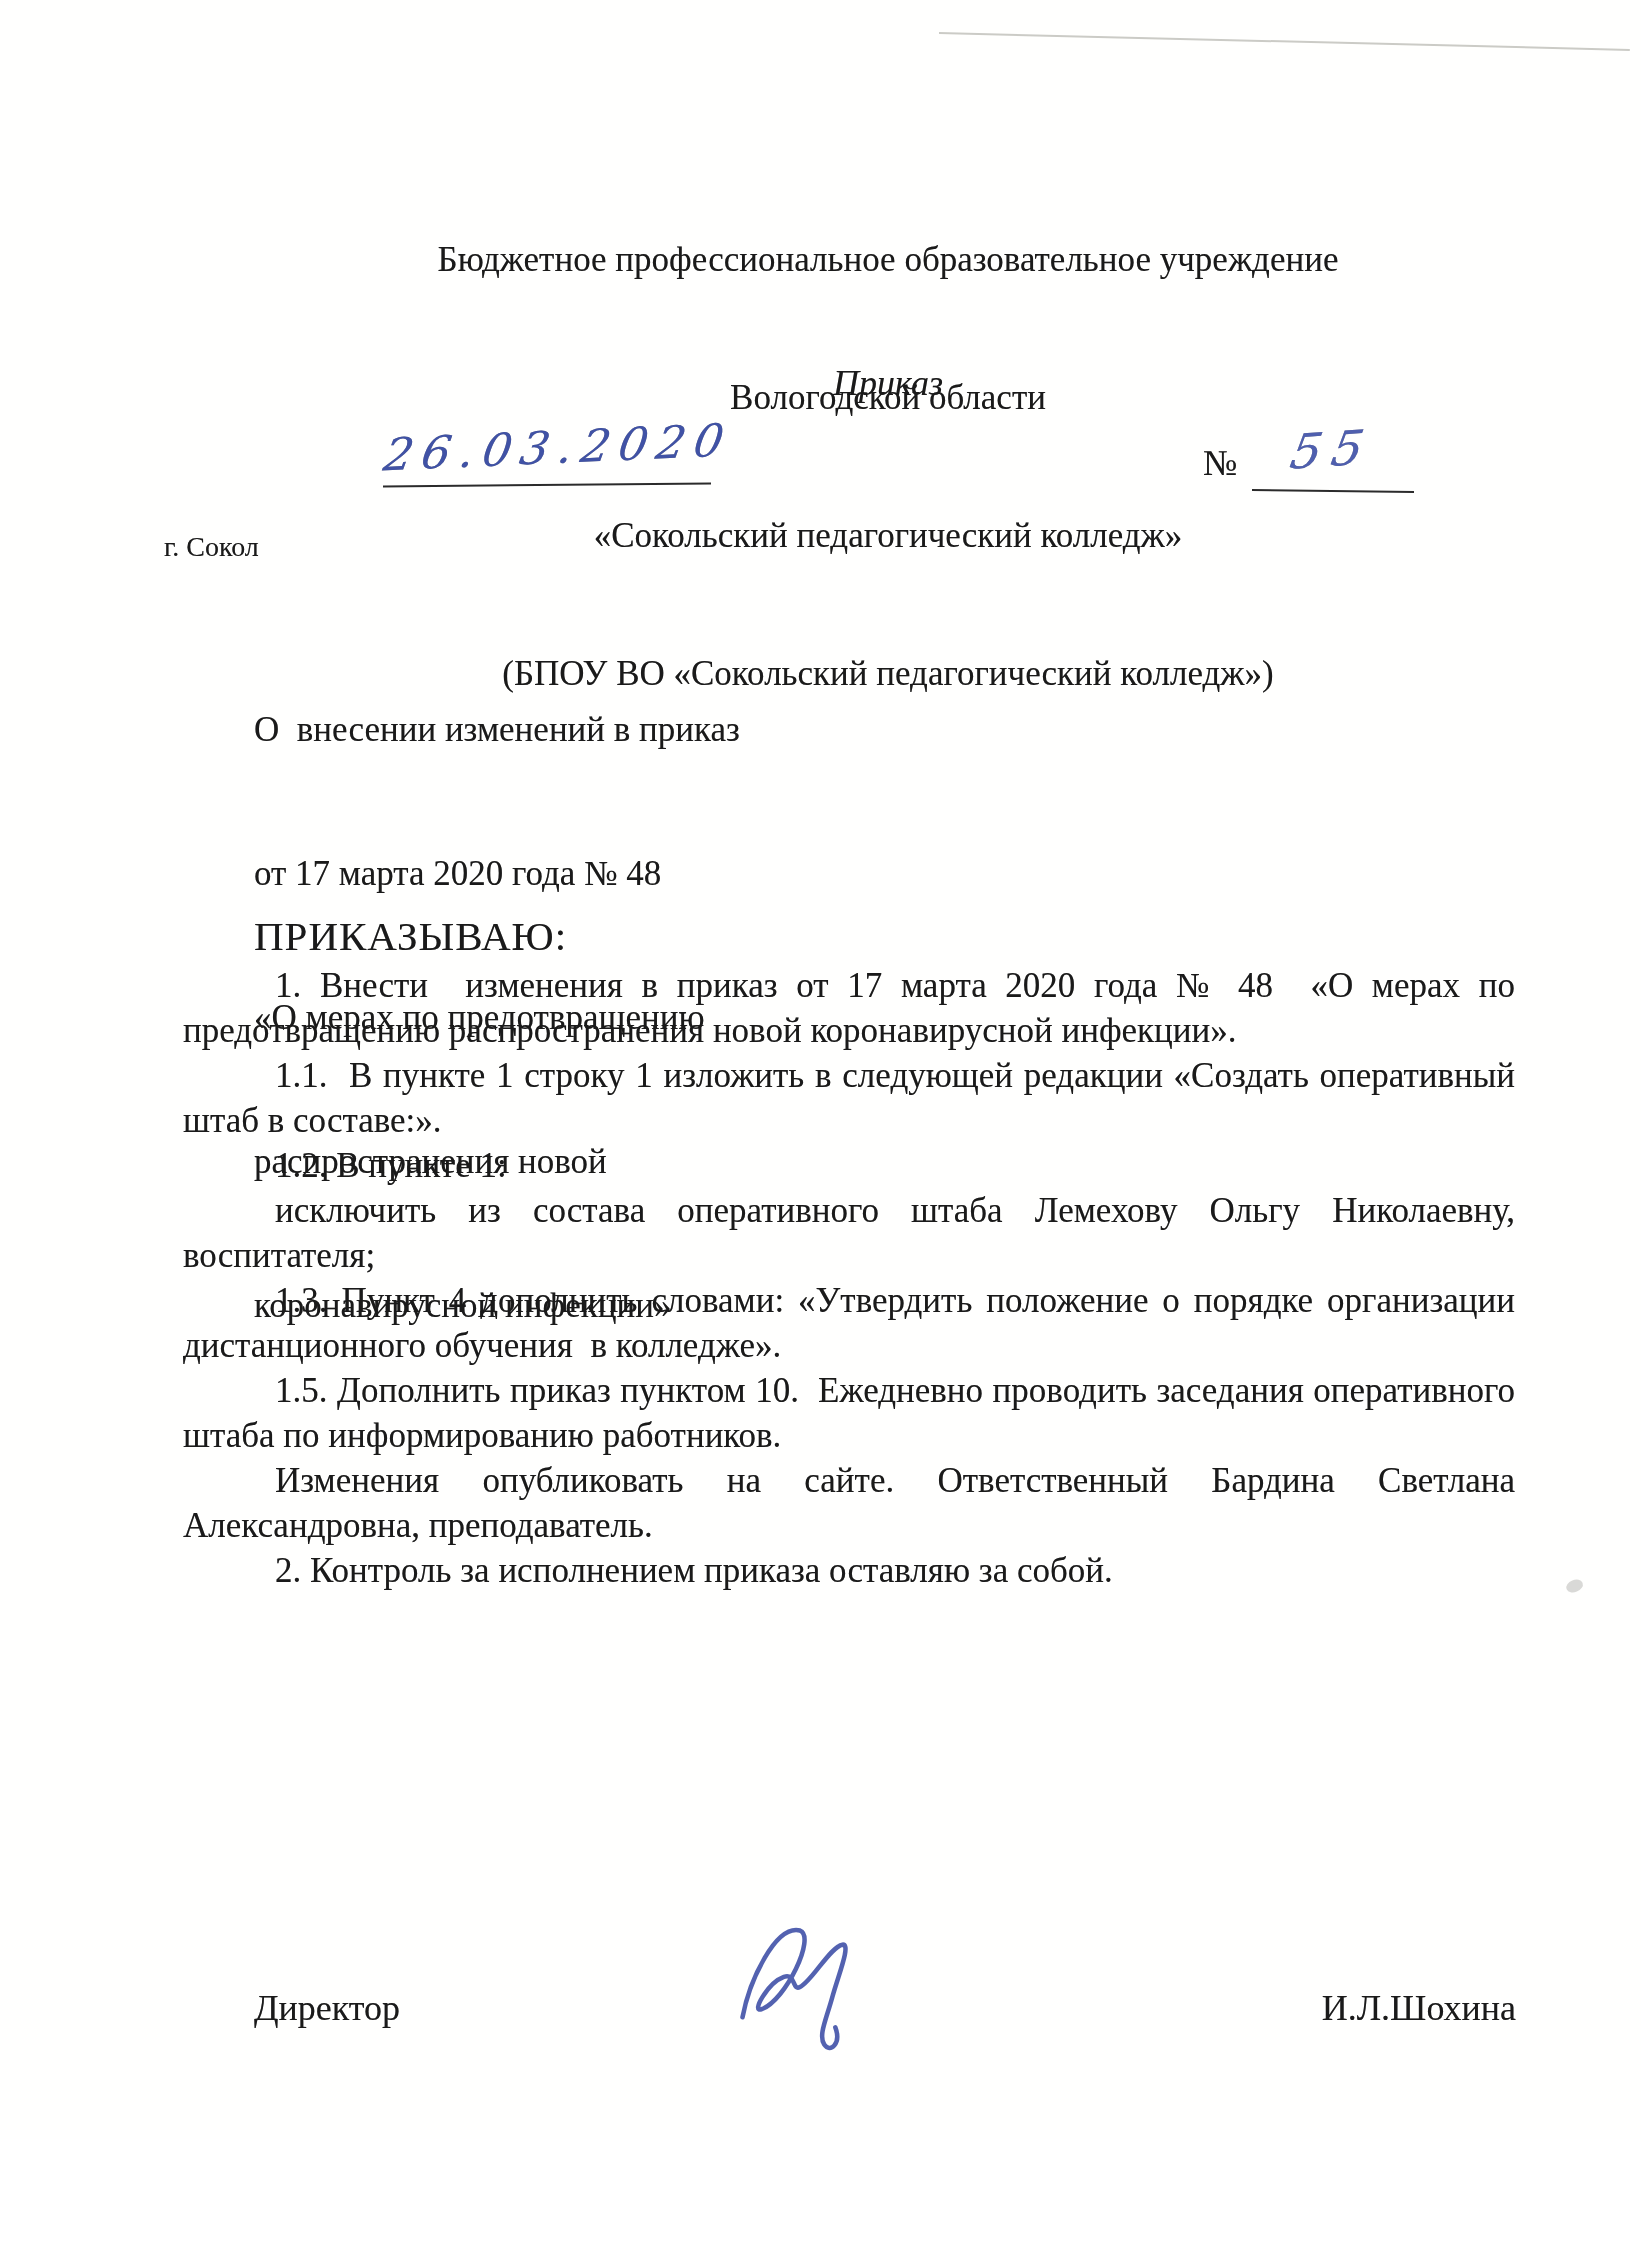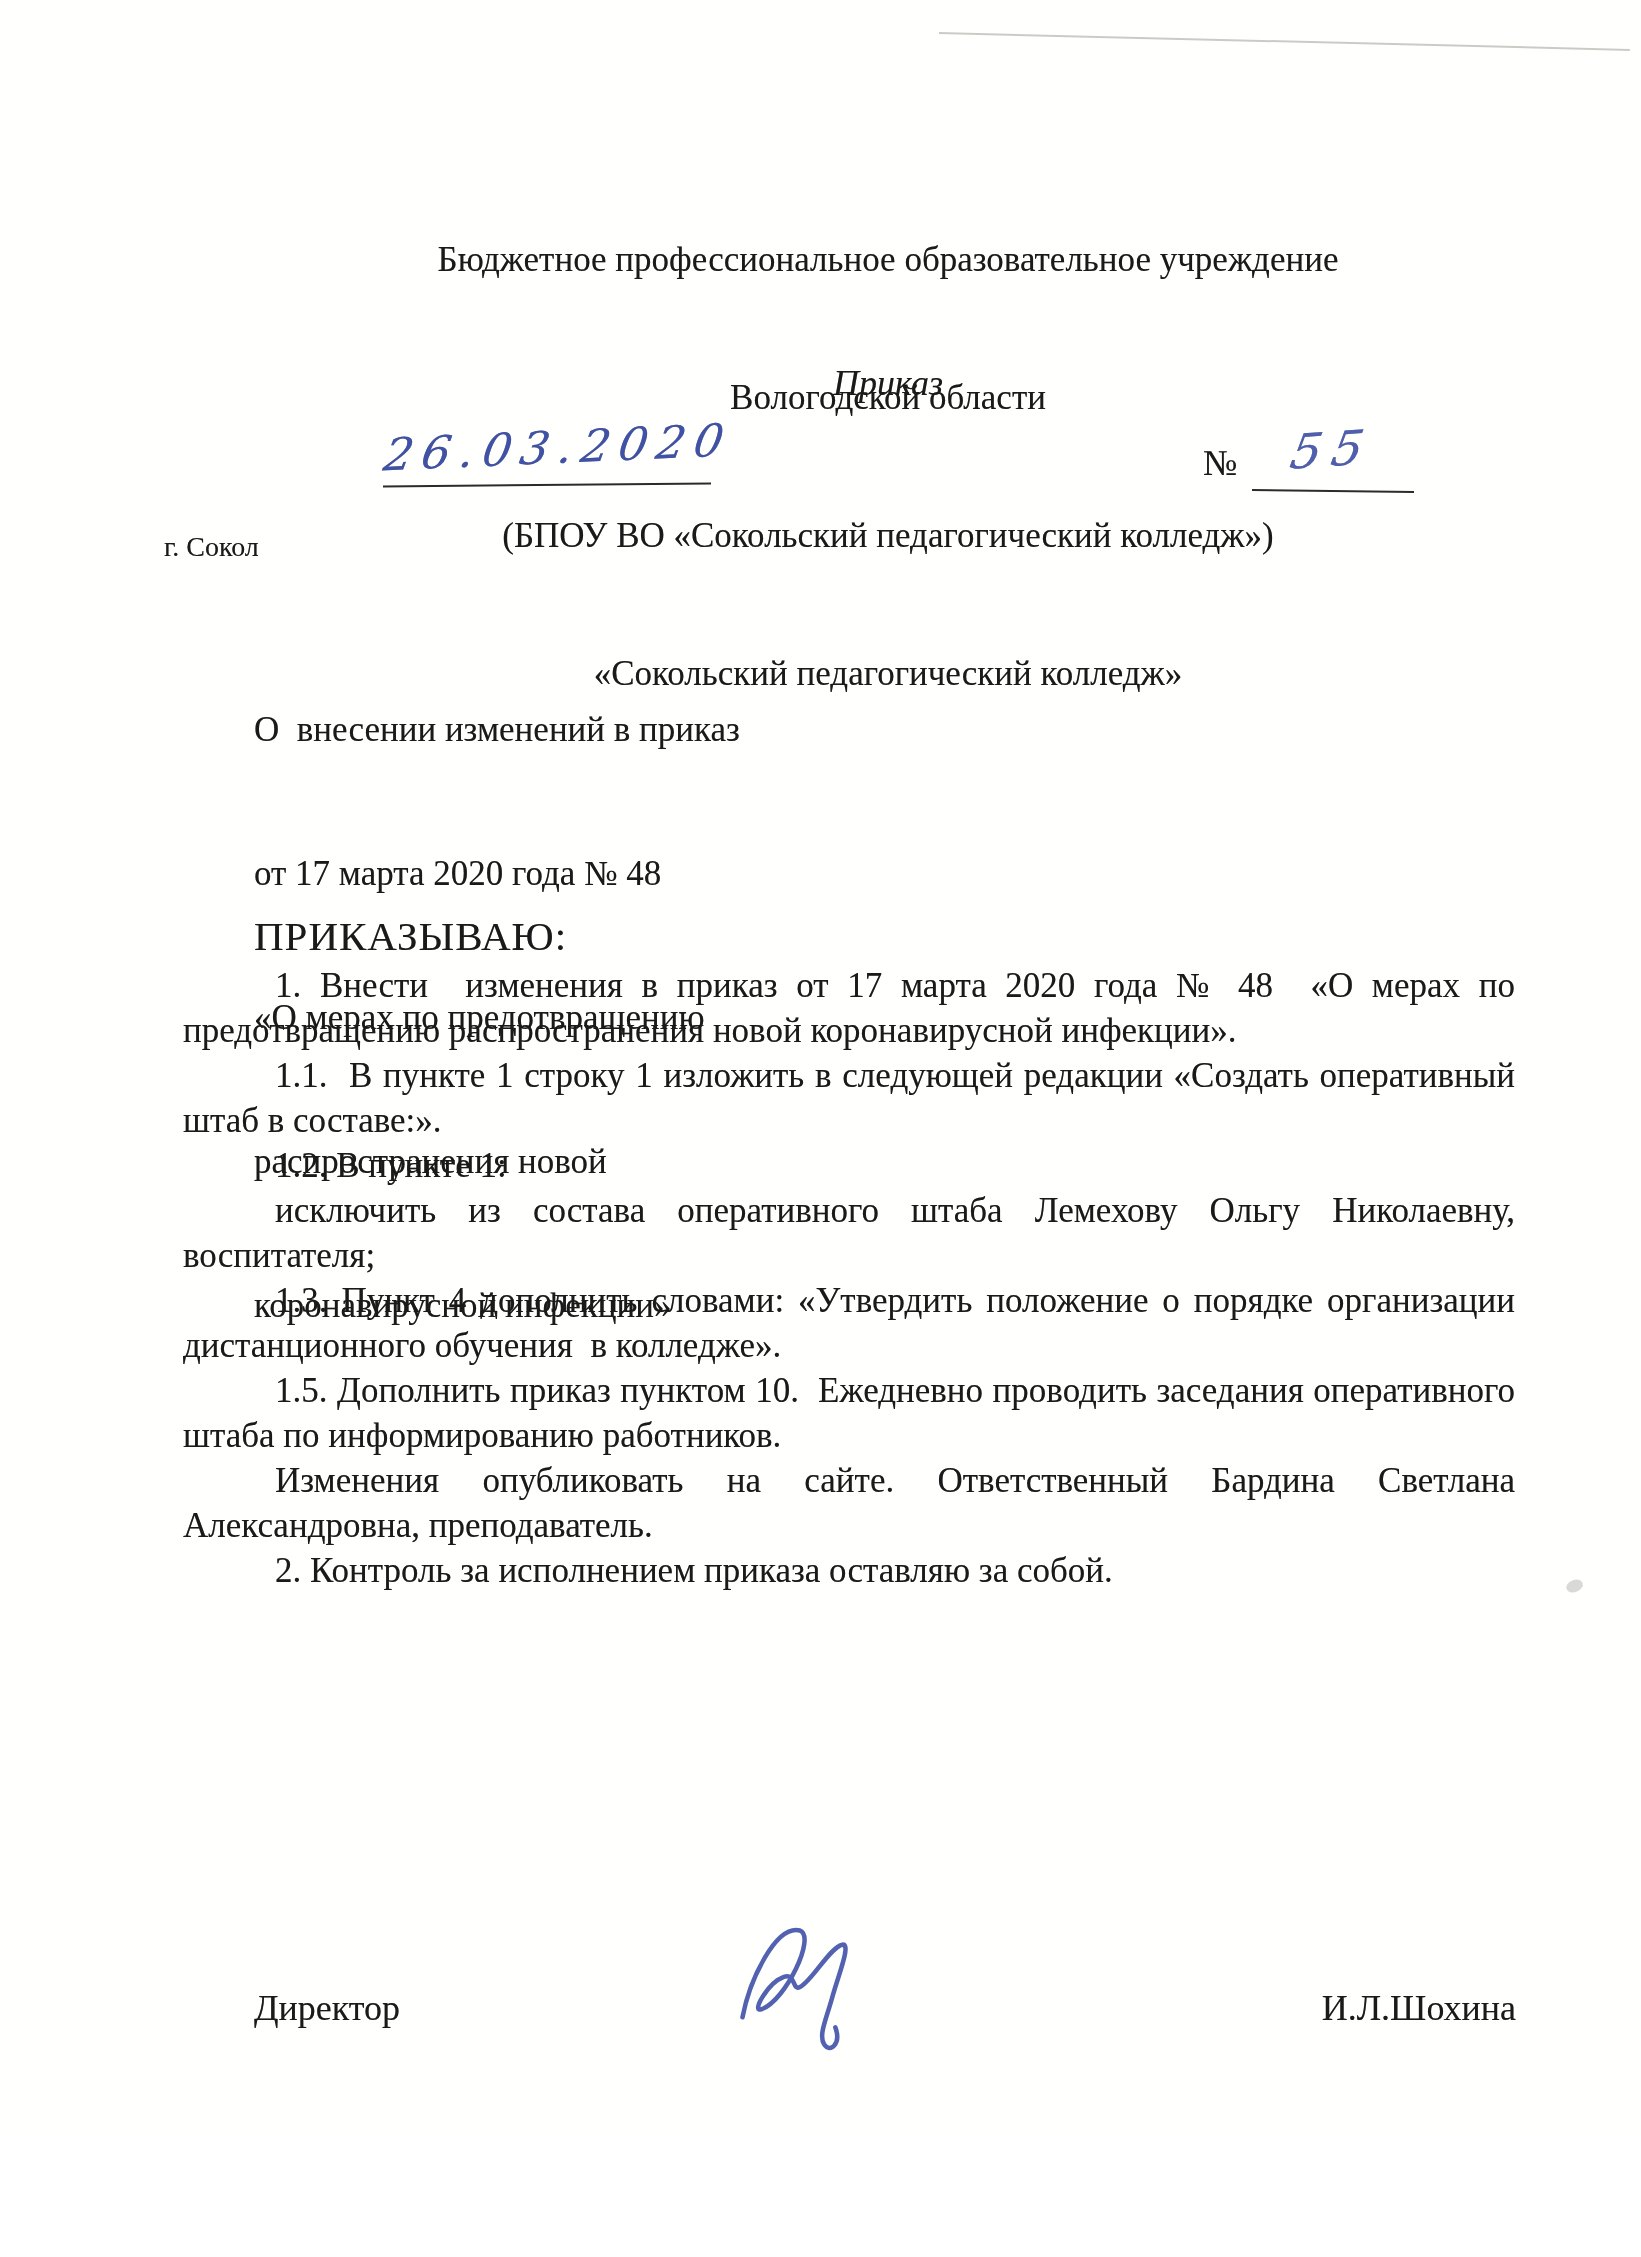--- a/index.html
+++ b/index.html
@@ -144,22 +144,22 @@
 
 <div class="page">
 
   <div class="artifact-line-top"></div>
   <div class="artifact-line-bottom"></div>
   <div class="artifact-smudge"></div>
 
   <div class="org-header">
     <div>Бюджетное профессиональное образовательное учреждение</div>
     <div>Вологодской области</div>
+    <div>«Сокольский педагогический колледж»</div>
     <div>(БПОУ ВО «Сокольский педагогический колледж»)</div>
-    <div>«Сокольский педагогический колледж»</div>
   </div>
 
   <div class="doc-type">Приказ</div>
 
   <div class="hw date-hw">26.03.2020</div>
   <div class="rule rule-date"></div>
   <div class="num-label">№</div>
   <div class="hw num-hw">55</div>
   <div class="rule rule-num"></div>
 

